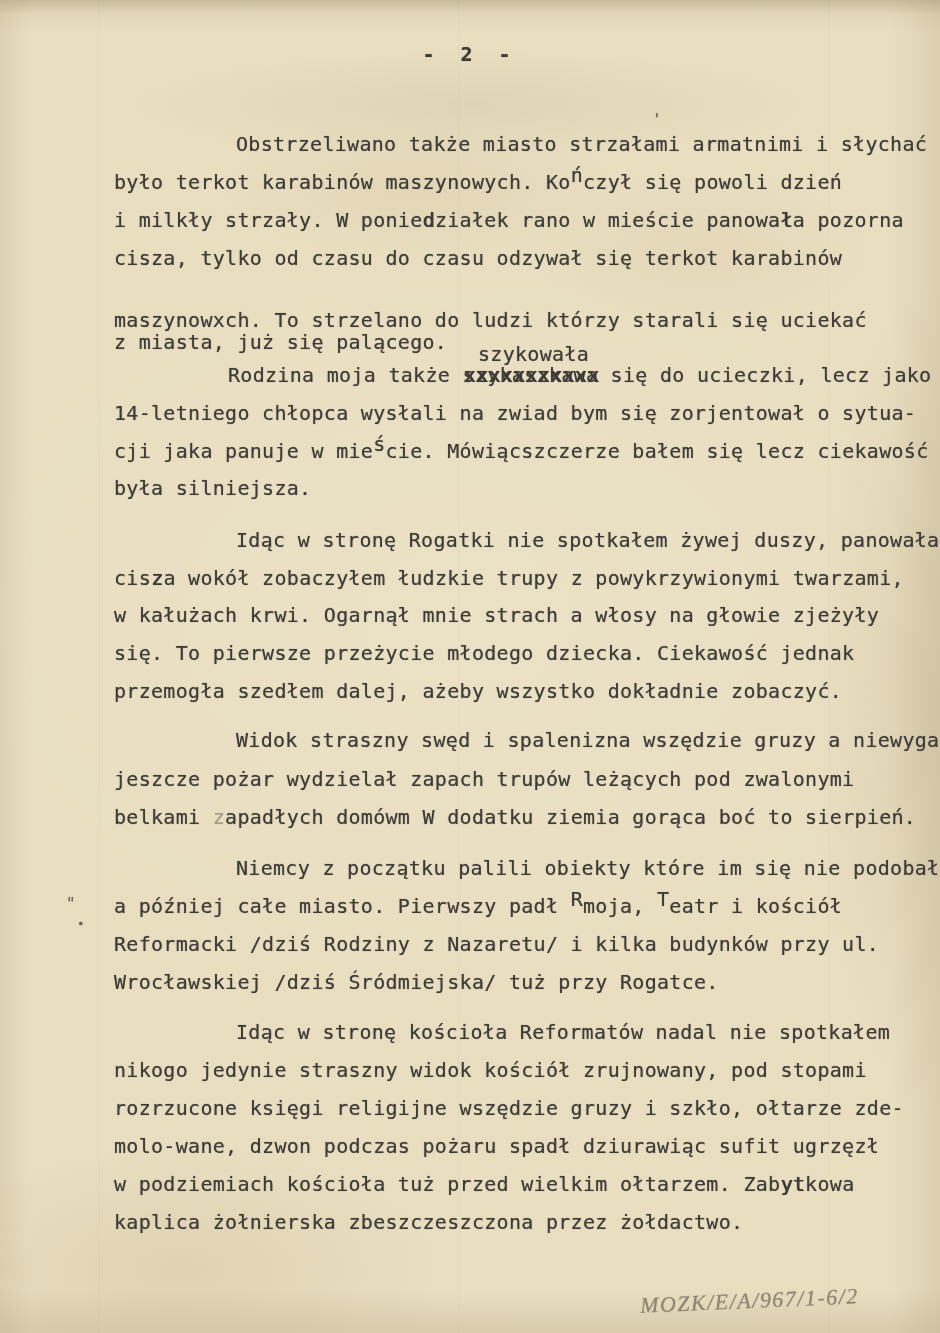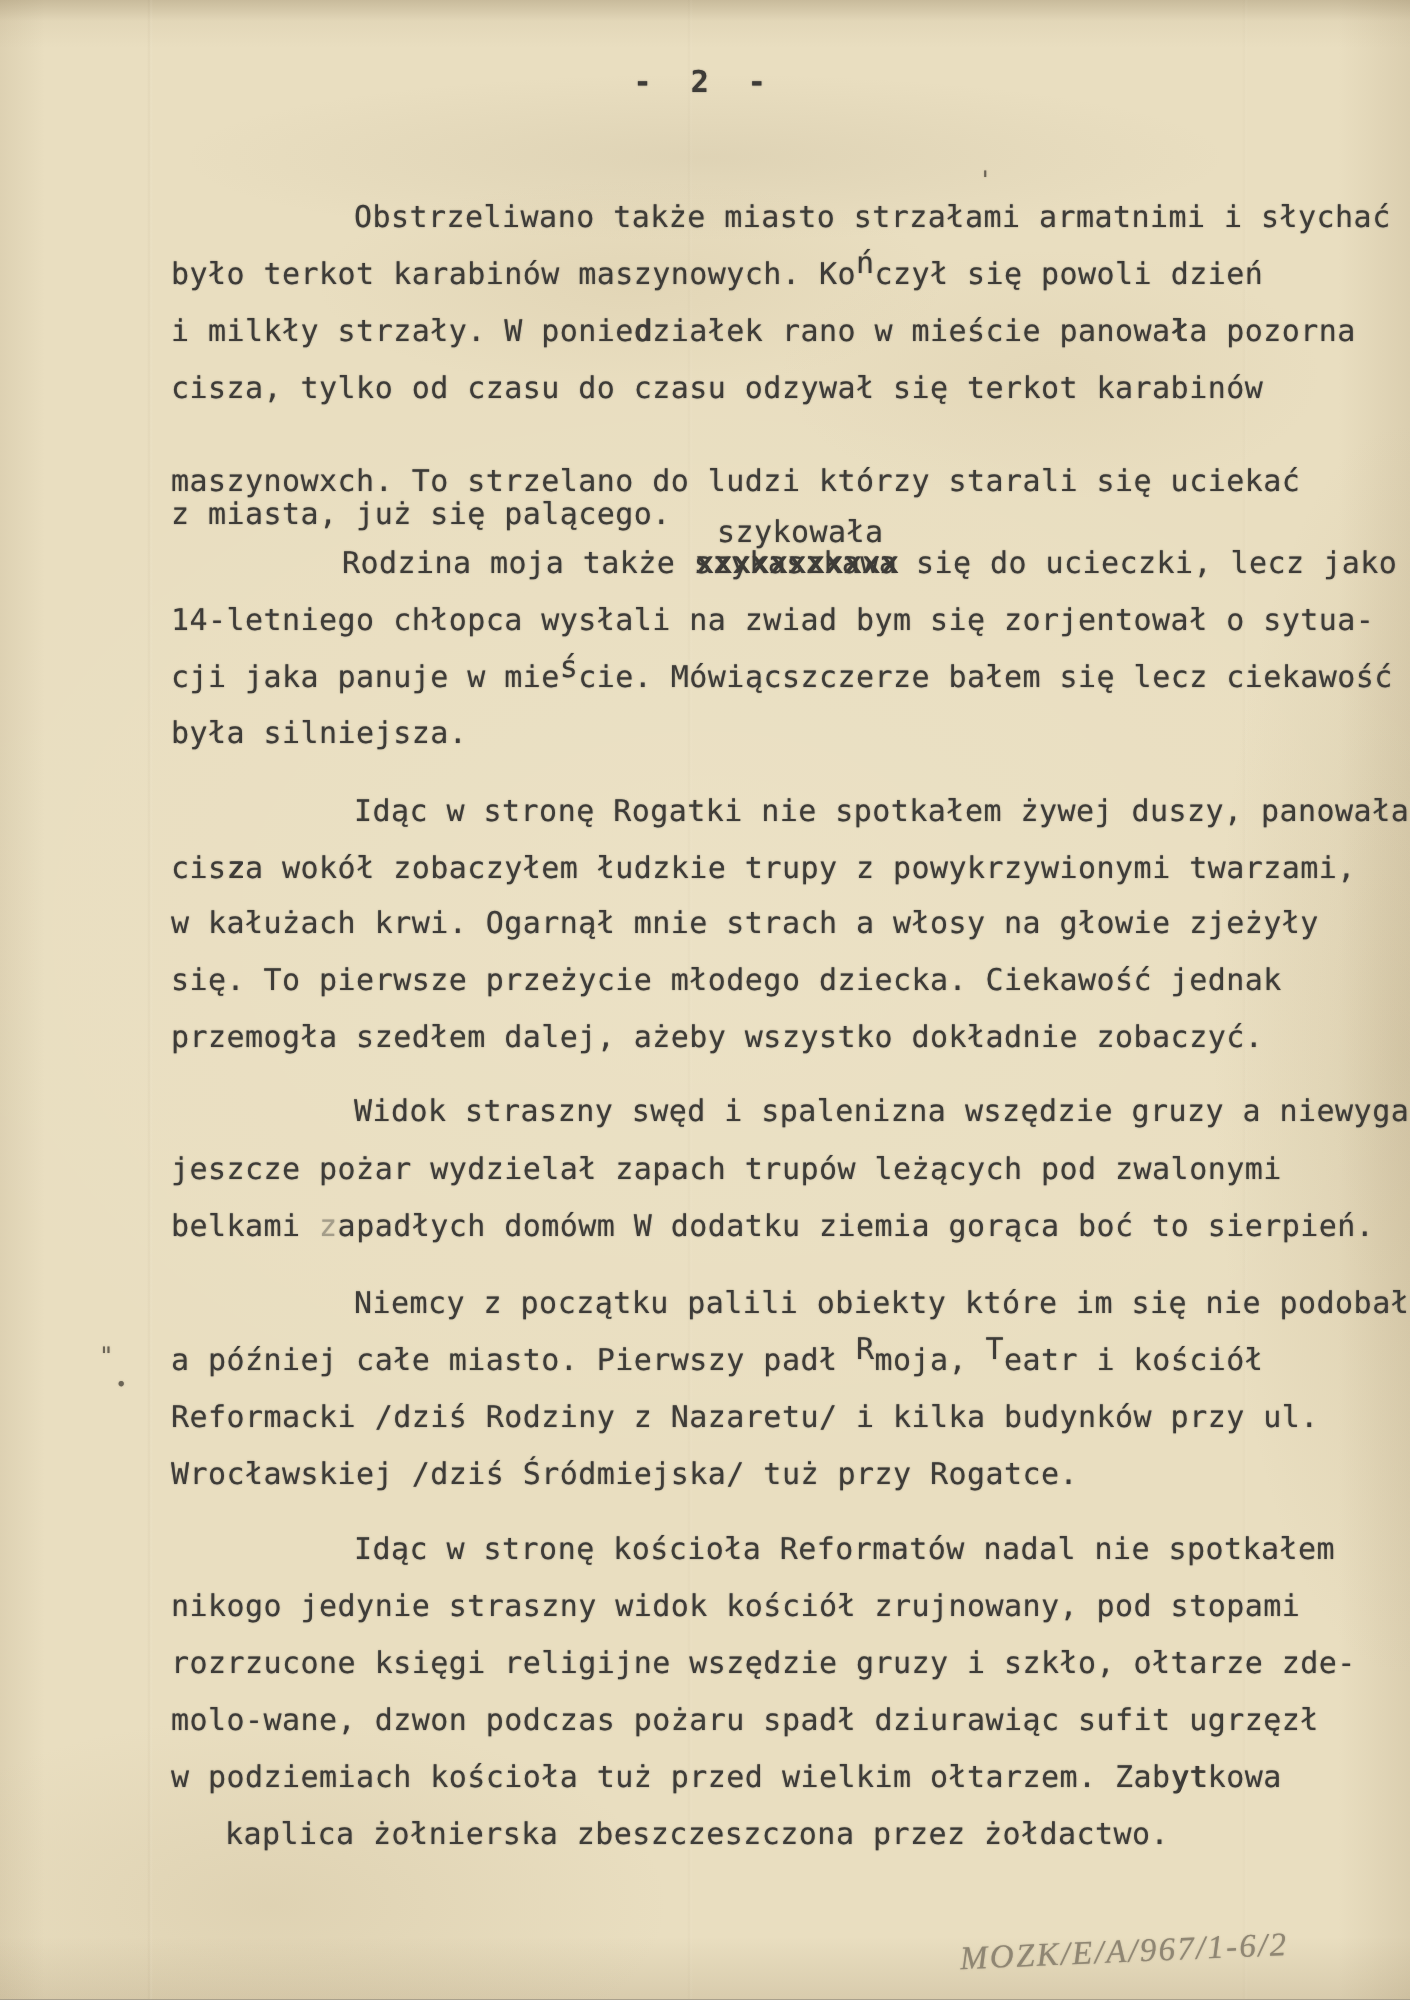--- a/index.html
+++ b/index.html
@@ -104,21 +104,21 @@
       <div class="line" style="left: 114px; top: 806px;"><span>belkami </span><span class="faint">z</span><span>apadłych domówm W dodatku ziemia gorąca boć to sierpień.</span></div>
       <div class="line" style="left: 236px; top: 857px;"><span>Niemcy z początku palili obiekty które im się nie podobały</span></div>
       <div class="line" style="left: 114px; top: 895px;"><span>a później całe miasto. Pierwszy padł </span><span class="sup">R</span><span>moja, </span><span class="sup">T</span><span>eatr i kościół</span></div>
       <div class="line" style="left: 114px; top: 933px;"><span>Reformacki /dziś Rodziny z Nazaretu/ i kilka budynków przy ul.</span></div>
       <div class="line" style="left: 114px; top: 971px;"><span>Wrocławskiej /dziś Śródmiejska/ tuż przy Rogatce.</span></div>
       <div class="line" style="left: 236px; top: 1021px;"><span>Idąc w stronę kościoła Reformatów nadal nie spotkałem</span></div>
       <div class="line" style="left: 114px; top: 1059px;"><span>nikogo jedynie straszny widok kościół zrujnowany, pod stopami</span></div>
       <div class="line" style="left: 114px; top: 1097px;"><span>rozrzucone księgi religijne wszędzie gruzy i szkło, ołtarze zde-</span></div>
       <div class="line" style="left: 114px; top: 1135px;"><span>molo-wane, dzwon podczas pożaru spadł dziurawiąc sufit ugrzęzł</span></div>
       <div class="line" style="left: 114px; top: 1173px;"><span>w podziemiach kościoła tuż przed wielkim ołtarzem. Zab</span><span class="ot">yt</span><span>kowa</span></div>
-      <div class="line" style="left: 114px; top: 1211px; margin-left: 36px;"><span>kaplica żołnierska zbeszczeszczona przez żołdactwo.</span></div>
+      <div class="line" style="left: 114px; top: 1211px;"><span>kaplica żołnierska zbeszczeszczona przez żołdactwo.</span></div>
     </div>
 
   <div>
       <span class="mark" style="left: 652px; top: 112px; font-size: 16px;">'</span>
       <span class="mark" style="left: 66px; top: 896px; font-size: 16px;">"</span>
       <span class="mark" style="left: 79px; top: 920px; font-size: 6px;">●</span>
     </div>
 
   <div class="archive-ref">MOZK/E/A/967/1-6/2</div>
 </div>

